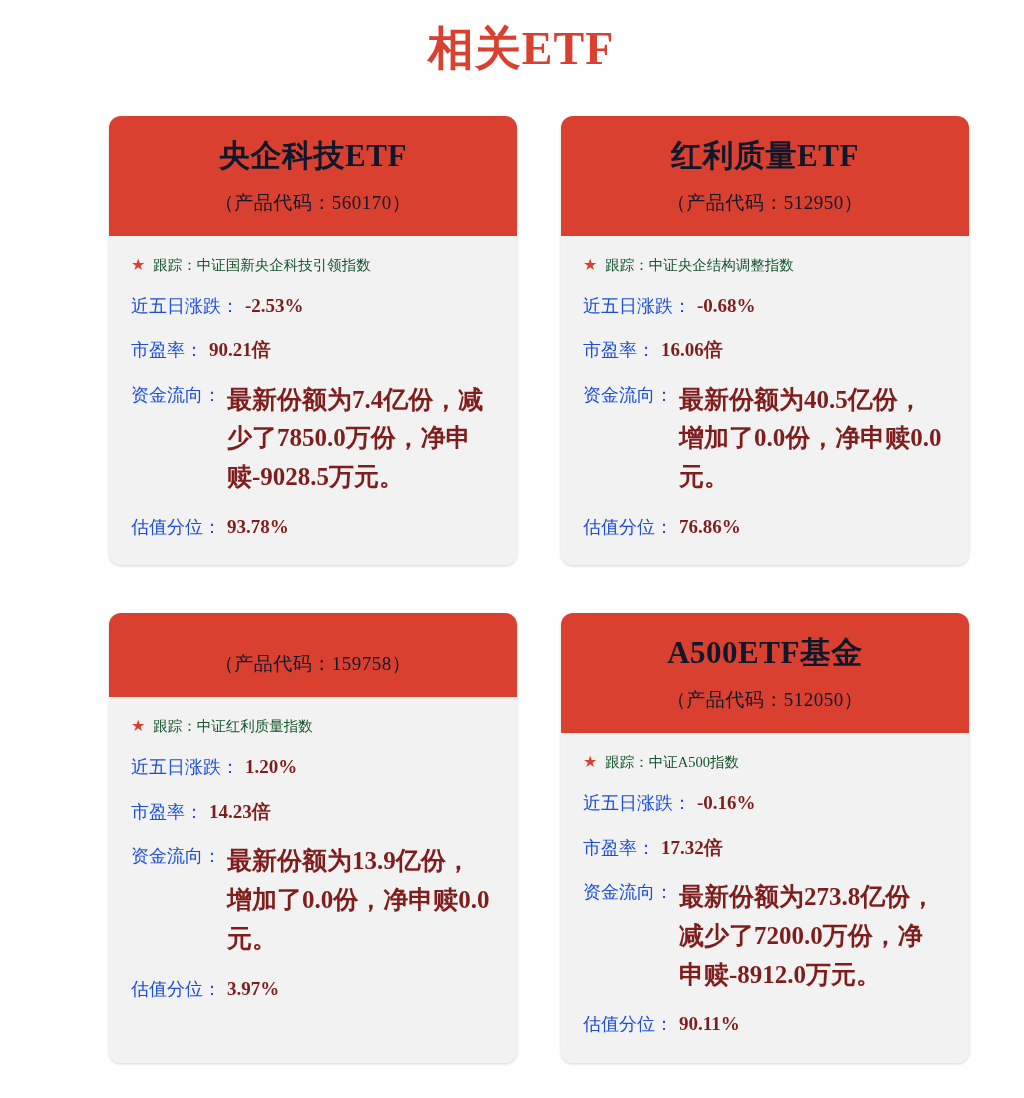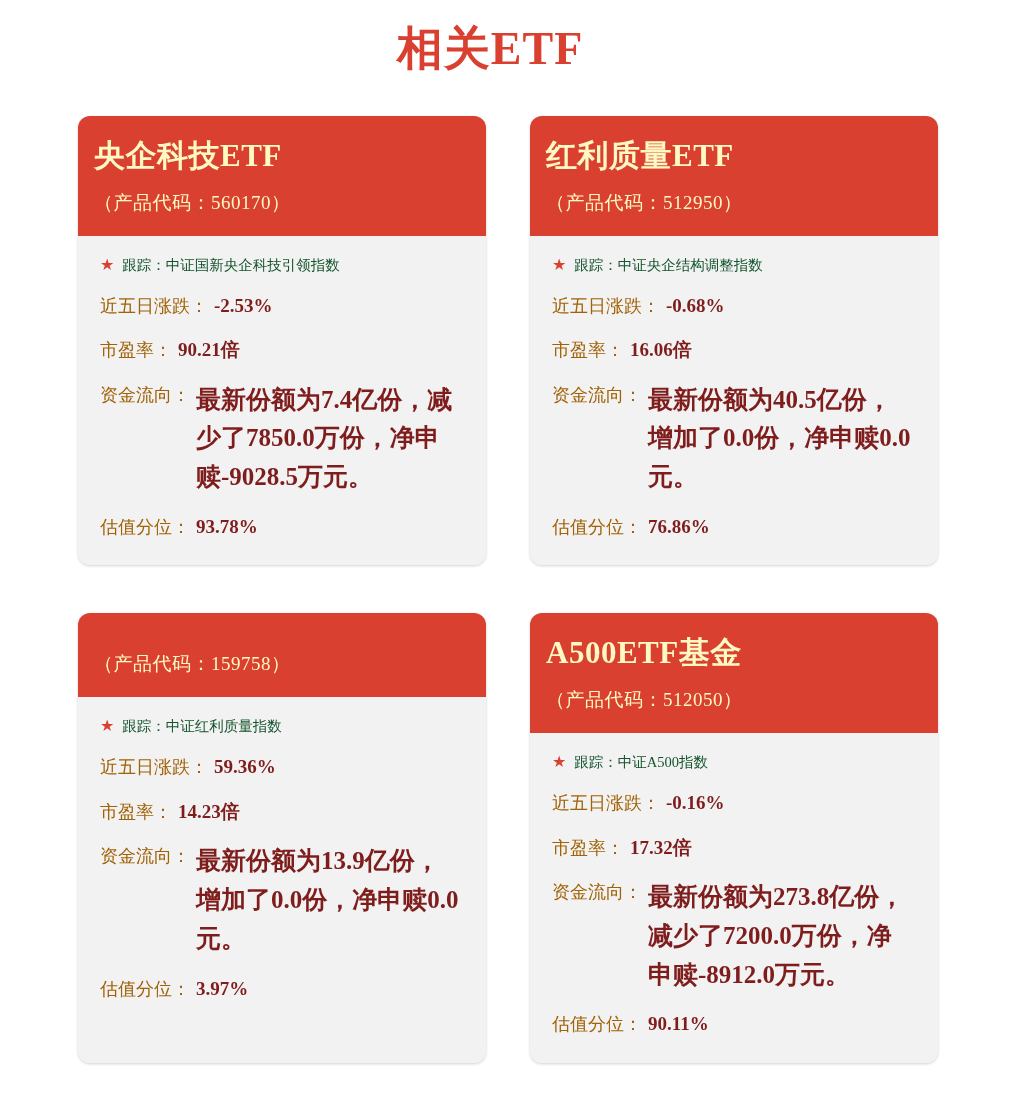--- a/index.html
+++ b/index.html
@@ -10,20 +10,21 @@
   body {
     width: 1024px;
     min-height: 1098px;
     font-family: "Liberation Serif", "DejaVu Serif", serif;
     -webkit-font-smoothing: antialiased;
   }
   .page {
     width: 980px;
     box-sizing: border-box;
     padding: 0 78px;
+    margin-left: 31px;
   }
   .page-title {
     text-align: center;
     color: #D9402F;
     font-size: 46px;
     font-weight: bold;
     letter-spacing: 1px;
     margin: 18px 0 36px 0;
     font-family: "Liberation Serif", "DejaVu Serif", serif;
   }
@@ -36,22 +37,23 @@
   .card {
     border-radius: 12px;
     overflow: hidden;
     box-shadow: 0 1px 3px rgba(0,0,0,0.18);
     background: #f2f2f2;
     display: flex;
     flex-direction: column;
   }
   .card-head {
     background: #D9402F;
-    color: #fef9c3;
+    color: #0f172a;
     padding: 22px 16px 20px 16px;
+    text-align: center;
   }
   .card-name {
     font-size: 31px;
     font-weight: bold;
     letter-spacing: 0.5px;
     line-height: 1.15;
   }
   .card-code {
     font-size: 19px;
     margin-top: 16px;
@@ -83,21 +85,21 @@
   .row {
     display: flex;
     align-items: flex-start;
     margin-bottom: 16px;
     line-height: 1.5;
   }
   .row:last-child {
     margin-bottom: 0;
   }
   .label {
-    color: #a16207;
+    color: #1d4ed8;
     font-size: 18px;
     flex: 0 0 auto;
     white-space: nowrap;
     padding-top: 1px;
   }
   .value {
     color: #7f1d1d;
     font-size: 19px;
     font-weight: bold;
     margin-left: 6px;
@@ -178,21 +180,21 @@
       <div class="card-head">
         <div class="card-code"><span>（产品代码：</span><span>159758</span><span>）</span></div>
       </div>
       <div class="card-body">
         <div class="track-row">
           <span class="star-icon">★</span>
           <span class="track-text"><span>跟踪：</span><span>中证红利质量指数</span></span>
         </div>
         <div class="row">
           <span class="label">近五日涨跌：</span>
-          <span class="value">59.36%</span>
+          <span class="value">1.20%</span>
         </div>
         <div class="row">
           <span class="label">市盈率：</span>
           <span class="value">14.23倍</span>
         </div>
         <div class="row">
           <span class="label">资金流向：</span>
           <span class="value flow">最新份额为13.9亿份，增加了0.0份，净申赎0.0元。</span>
         </div>
         <div class="row">

